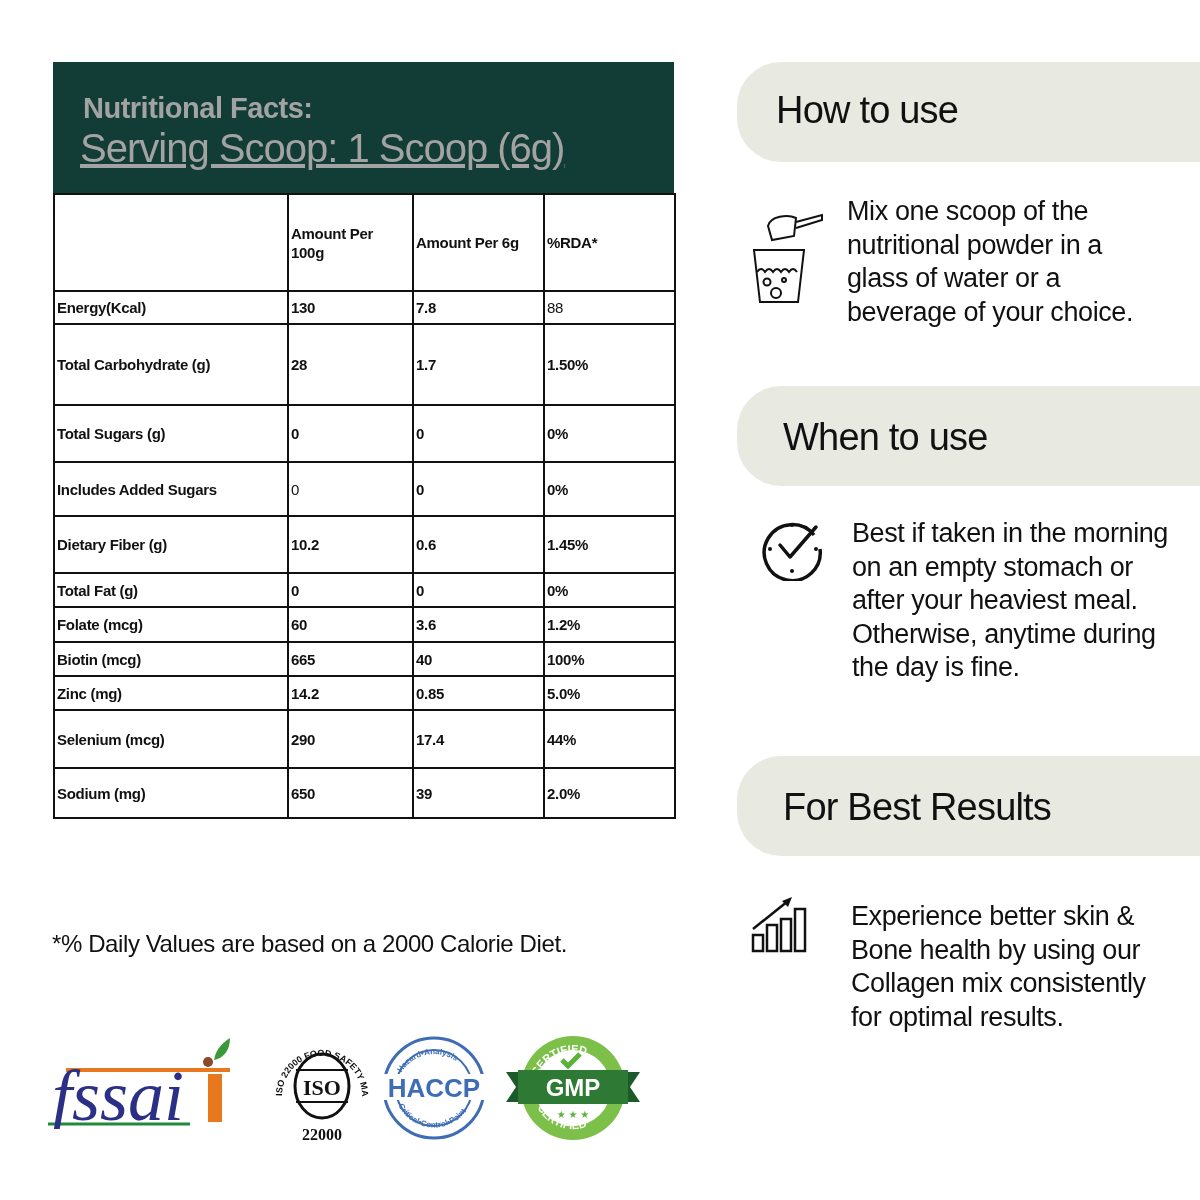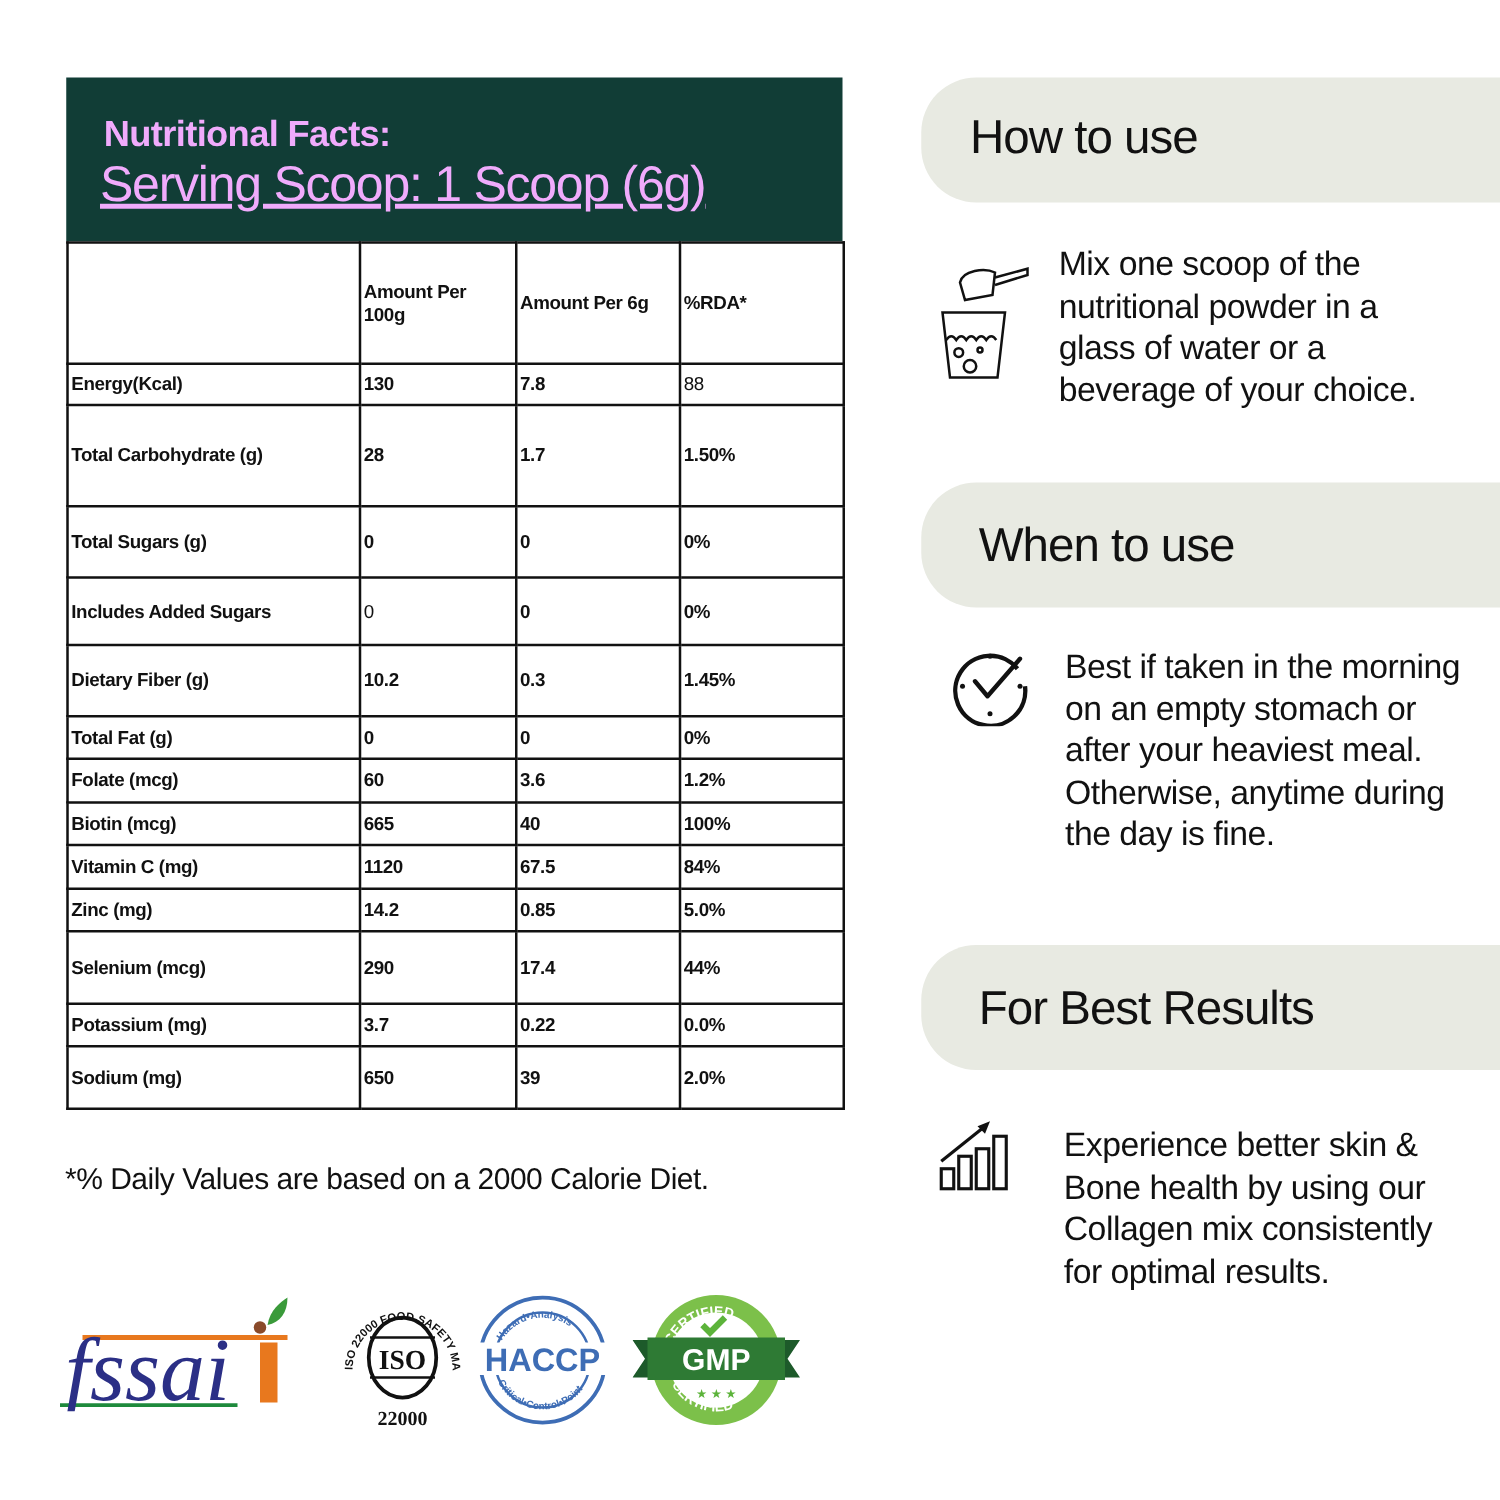--- a/index.html
+++ b/index.html
@@ -3,21 +3,21 @@
 <meta charset="utf-8">
 <style>
   html, body { margin:0; padding:0; }
   body {
     width:1200px; height:1200px; position:relative; overflow:hidden;
     background:#ffffff; color:#111;
     font-family:"Liberation Sans", sans-serif;
   }
   .nf-header {
     position:absolute; left:53px; top:62px; width:621px; height:131px;
-    background:#113d36; color:#f0abfc; box-sizing:border-box; padding-left:28px;
+    background:#113d36; color:#a3a3a3; box-sizing:border-box; padding-left:28px;
   }
   .nf-title { position:absolute; left:30px; top:30px; font-size:29px; font-weight:bold; letter-spacing:-0.5px; }
   .nf-serving { position:absolute; left:27px; top:64px; font-size:40px; letter-spacing:-1px; white-space:nowrap;text-decoration:underline; }
 
   table.nf {
     position:absolute; left:53px; top:193px; width:621px;
     border-collapse:collapse; table-layout:fixed;
   }
   table.nf td, table.nf th {
     border:2px solid #111; padding:0 0 0 2px; text-align:left; vertical-align:middle;
@@ -89,64 +89,52 @@
   </tr>
   <tr style="height:54px">
     <td>Includes Added Sugars</td>
     <td class="light">0</td>
     <td>0</td>
     <td>0%</td>
   </tr>
   <tr style="height:57px">
     <td>Dietary Fiber (g)</td>
     <td>10.2</td>
-    <td>0.3</td>
+    <td>0.6</td>
     <td>1.45%</td>
   </tr>
   <tr style="height:34px">
     <td>Total Fat (g)</td>
     <td>0</td>
     <td>0</td>
     <td>0%</td>
   </tr>
   <tr style="height:35px">
     <td>Folate (mcg)</td>
     <td>60</td>
     <td>3.6</td>
     <td>1.2%</td>
   </tr>
   <tr style="height:34px">
     <td>Biotin (mcg)</td>
     <td>665</td>
     <td>40</td>
     <td>100%</td>
   </tr>
-  <tr style="height:35px">
-    <td>Vitamin C (mg)</td>
-    <td>1120</td>
-    <td>67.5</td>
-    <td>84%</td>
-  </tr>
   <tr style="height:34px">
     <td>Zinc (mg)</td>
     <td>14.2</td>
     <td>0.85</td>
     <td>5.0%</td>
   </tr>
   <tr style="height:58px">
     <td>Selenium (mcg)</td>
     <td>290</td>
     <td>17.4</td>
     <td>44%</td>
-  </tr>
-  <tr style="height:34px">
-    <td>Potassium (mg)</td>
-    <td>3.7</td>
-    <td>0.22</td>
-    <td>0.0%</td>
   </tr>
   <tr style="height:50px">
     <td>Sodium (mg)</td>
     <td>650</td>
     <td>39</td>
     <td>2.0%</td>
   </tr>
 </tbody>
   </table>
 

